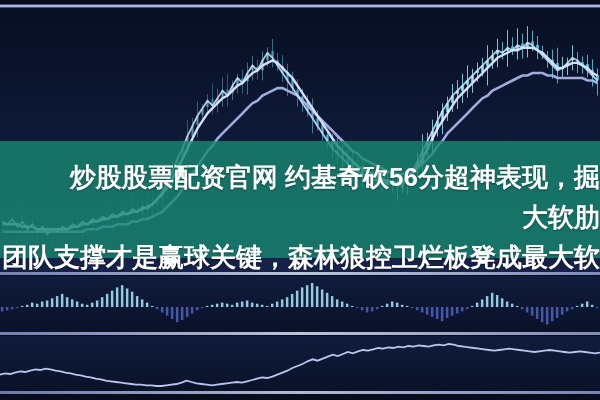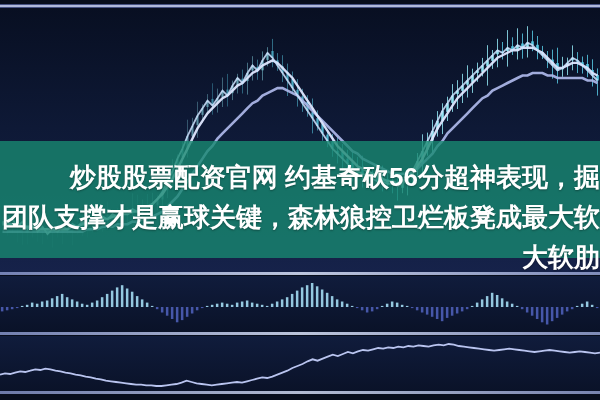--- a/index.html
+++ b/index.html
@@ -489,17 +489,17 @@
     </g>
 
     <rect x="0" y="391" width="600" height="3" fill="url(#sepGrad)" opacity="0.85"></rect>
     <rect x="0" y="394" width="600" height="6" fill="#070d1c"></rect>
   </svg>
 
   <div id="headline-band"></div>
 
   <div id="headline">
     <span class="headline-line" id="headline-line-1">炒股股票配资官网 约基奇砍56分超神表现，掘</span>
+    <span class="headline-line" id="headline-line-3">大软肋</span>
     <span class="headline-line" id="headline-line-2">团队支撑才是赢球关键，森林狼控卫烂板凳成最大软</span>
-    <span class="headline-line" id="headline-line-3">大软肋</span>
   </div>
 
 </div>
 
 </body></html>

